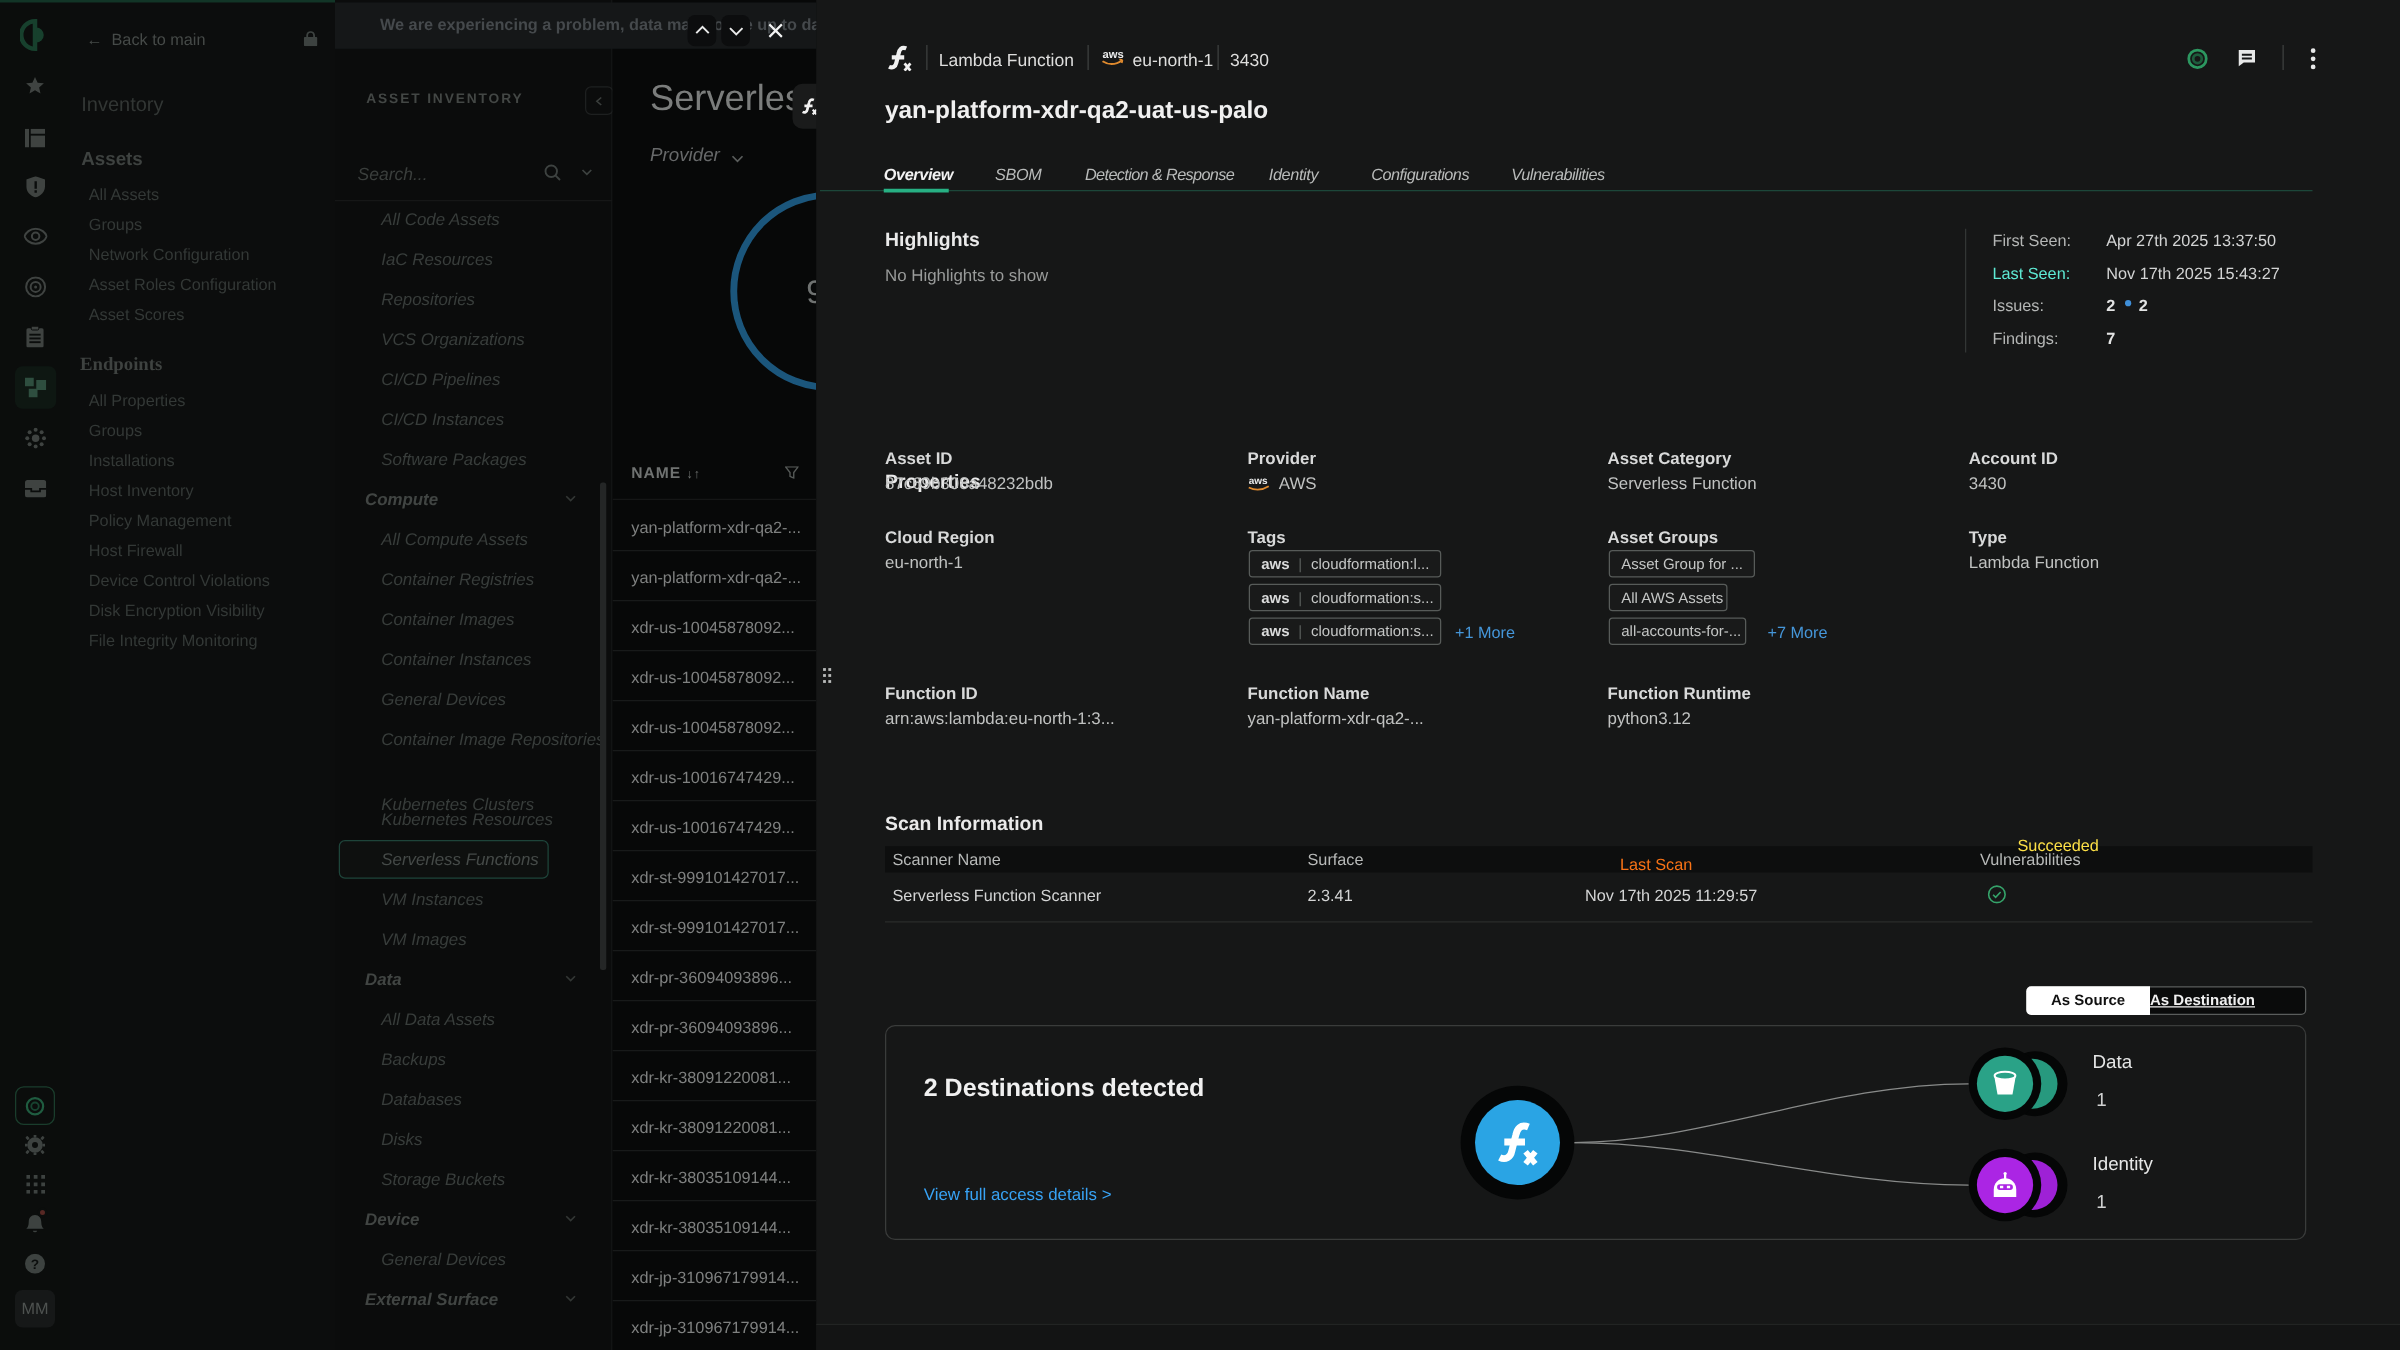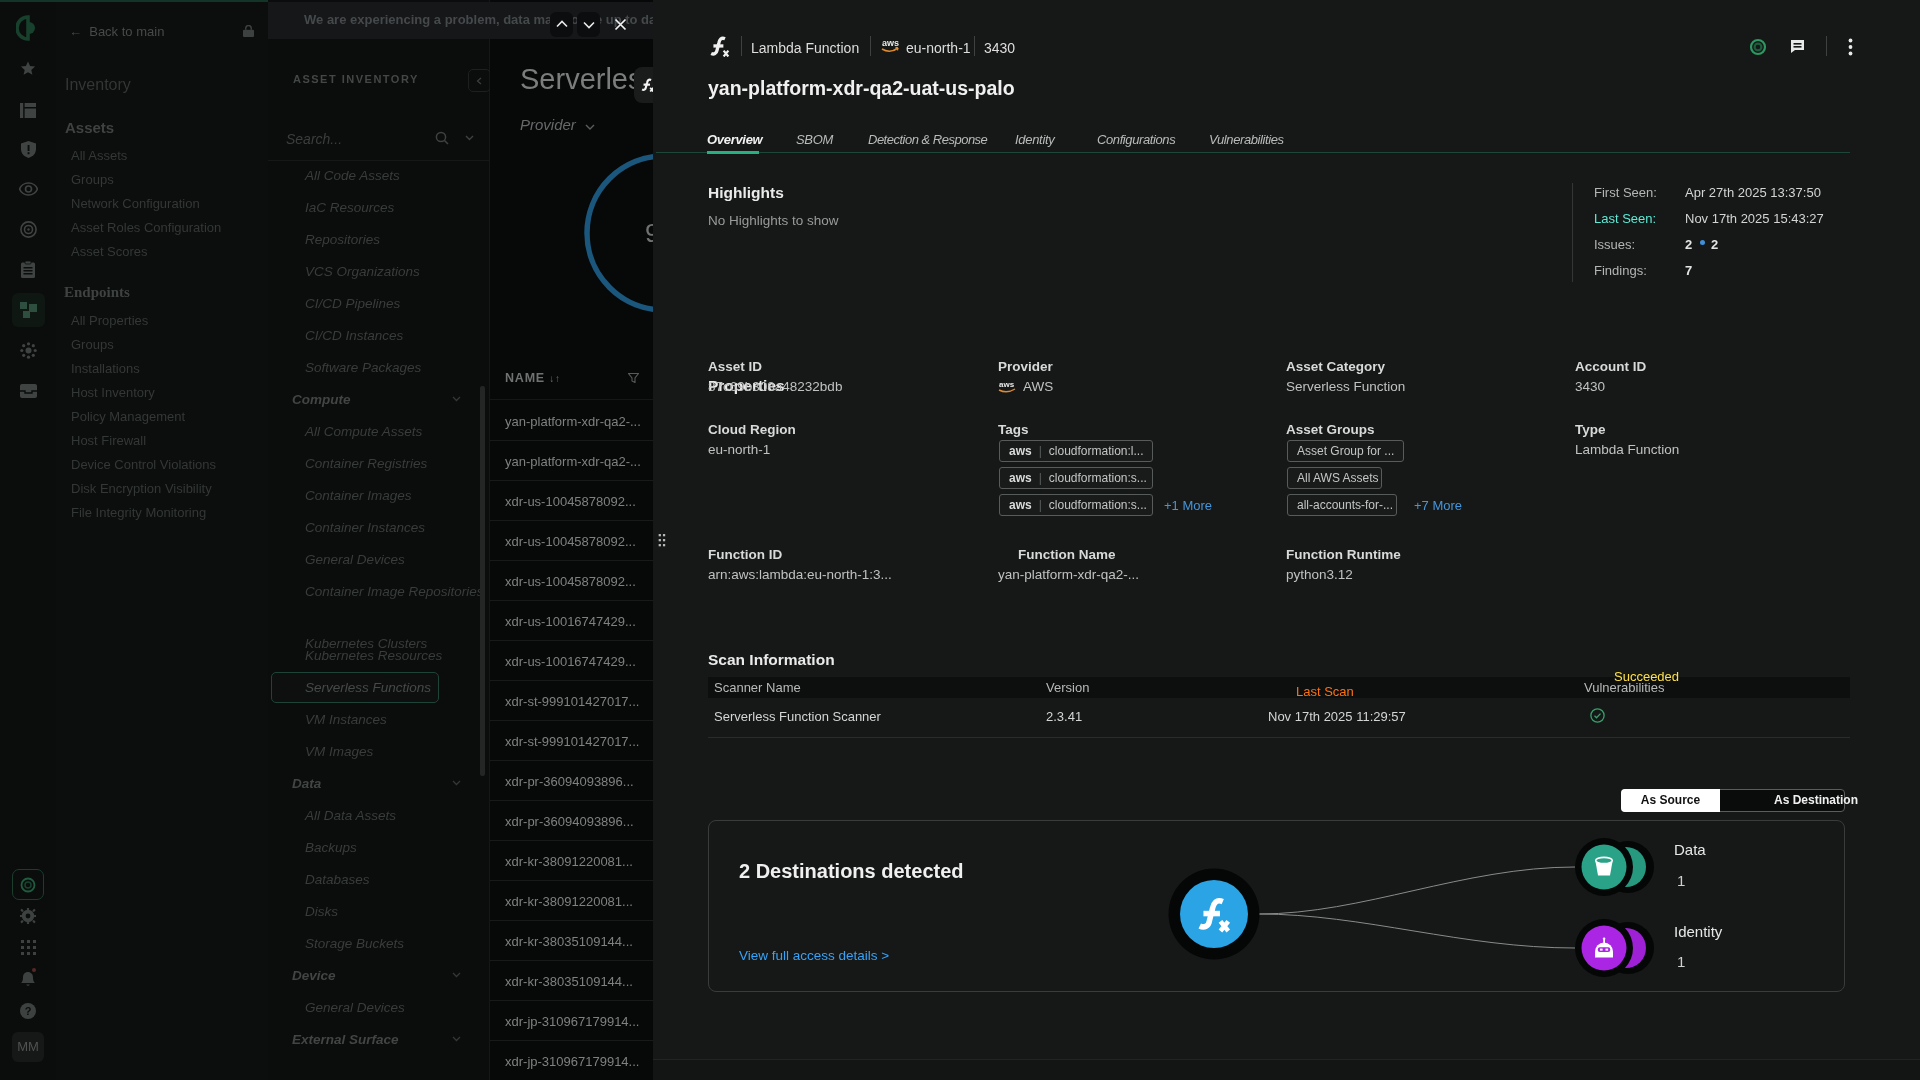--- a/index.html
+++ b/index.html
@@ -387,44 +387,44 @@
     <div class="lbl" style="left:633px; top:422px;">Asset Groups</div>
     <div class="chip" style="left:634px; top:440px; width:117px;">Asset Group for ...</div>
     <div class="chip" style="left:634px; top:467px; width:95px;">All AWS Assets</div>
     <div class="chip" style="left:634px; top:494px; width:110px;">all-accounts-for-...</div>
     <div class="abs blue" style="left:761px; top:498px; font-size:13px;">+7 More</div>
     <div class="lbl" style="left:922px; top:422px;">Type</div>
     <div class="val" style="left:922px; top:442px;">Lambda Function</div>
 
     <div class="lbl" style="left:55px; top:547px;">Function ID</div>
     <div class="val" style="left:55px; top:567px;">arn:aws:lambda:eu-north-1:3...</div>
-    <div class="lbl" style="left:365px; top:547px;">Function Name</div>
+    <div class="lbl" style="left:345px; top:547px;">Function Name</div>
     <div class="val" style="left:345px; top:567px;">yan-platform-xdr-qa2-...</div>
     <div class="lbl" style="left:633px; top:547px;">Function Runtime</div>
     <div class="val" style="left:633px; top:567px;">python3.12</div>
 
     <div class="abs" style="left:55px; top:651px; color:#eaeaea; font-size:15.5px; font-weight:bold;">Scan Information</div>
     <div class="abs" style="left:55px; top:677px; width:1142px; height:21px; background:#0d0e0e;"></div>
     <div class="abs" style="left:61px; top:680px; color:#b8bab9; font-size:13px;">Scanner Name</div>
-    <div class="abs" style="left:393px; top:680px; color:#b8bab9; font-size:13px;">Version</div>
+    <div class="abs" style="left:393px; top:680px; color:#b8bab9; font-size:13px;">Surface</div>
     <div class="abs" style="left:615px; top:684px; color:#f97316; font-size:13px;margin-left:28px;">Last Scan</div>
     <div class="abs" style="left:931px; top:680px; color:#b8bab9; font-size:13px;">Vulnerabilities</div>
     <div class="abs" style="left:61px; top:709px; color:#d4d5d5; font-size:13px;">Serverless Function Scanner</div>
     <div class="abs" style="left:393px; top:709px; color:#d4d5d5; font-size:13px;">2.3.41</div>
     <div class="abs" style="left:615px; top:709px; color:#d4d5d5; font-size:13px;">Nov 17th 2025 11:29:57</div>
     <svg class="abs" style="left:937px; top:708px;" width="15" height="15" viewBox="0 0 15 15">
       <circle cx="7.5" cy="7.5" r="6.6" fill="none" stroke="#35a36a" stroke-width="1.3"></circle>
       <path d="M4.5 7.8 l2 2 l4 -4.2" fill="none" stroke="#35a36a" stroke-width="1.3"></path>
     </svg>
     <div class="abs" style="left:961px; top:669px; color:#fde047; font-size:13px;">Succeeded</div>
     <div class="abs" style="left:55px; top:737px; width:1142px; height:1px; background:#2a2c2b;"></div>
 
     <div class="abs" style="left:968px; top:789px; width:224px; height:23px; border:1px solid #5a5d5c; border-radius:4px; background:#0a0b0b;"></div>
     <div class="abs" style="left:968px; top:789px; width:99px; height:23px; background:#ffffff; border-radius:4px 0 0 4px; color:#111; font-size:12px; font-weight:bold; text-align:center; line-height:23px;">As Source</div>
-    <div class="abs" style="left:1067px; top:789px; width:138px; height:23px; color:#f0f0f0; font-size:12px; font-weight:bold; text-align:right; line-height:23px;">As Destination</div>
+    <div class="abs" style="left:1067px; top:789px; width:138px; height:23px; color:#f0f0f0; font-size:12px; font-weight:bold; text-align:left; line-height:23px;text-decoration:underline;">As Destination</div>
 
     <div class="abs" style="left:55px; top:820px; width:1137px; height:172px; border:1px solid #3a3c3b; border-radius:8px;"></div>
     <div class="abs" style="left:86px; top:860px; color:#f0f0f0; font-size:20px; font-weight:bold;">2 Destinations detected</div>
     <div class="abs" style="left:86px; top:948px; color:#38a3f5; font-size:13.5px;">View full access details &gt;</div>
 
     <svg class="abs" style="left:430px; top:820px;" width="640" height="160" viewBox="0 0 640 160">
       <path d="M176 94 C 280 94 380 47 492 47" fill="none" stroke="#898b8a" stroke-width="1"></path>
       <path d="M176 94 C 280 94 380 128 492 128" fill="none" stroke="#898b8a" stroke-width="1"></path>
       <circle cx="131" cy="94" r="45.5" fill="#050606"></circle>
       <circle cx="131" cy="94" r="34" fill="#2aa4e4"></circle>

